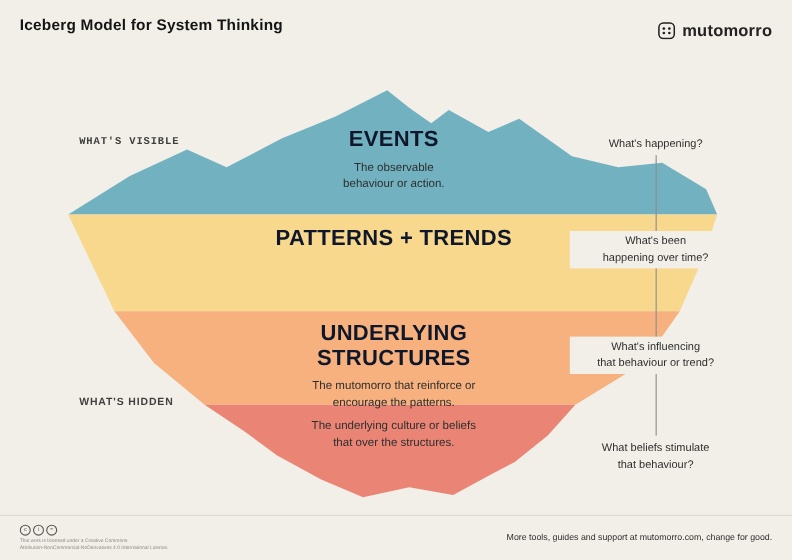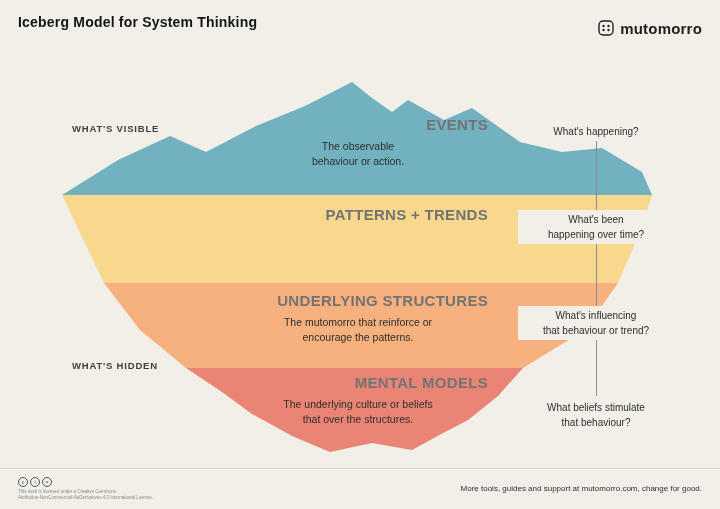--- a/index.html
+++ b/index.html
@@ -9,26 +9,26 @@
   
   .page-title{position:absolute;left:18px;top:14px;font-size:14px;font-weight:800;color:#141414;letter-spacing:.2px;}
   .brand{position:absolute;right:18px;top:20px;display:flex;align-items:flex-start;gap:6px;}
   .brand-name{font-size:15px;font-weight:700;color:#222;letter-spacing:.2px;}
 
   
   svg.iceberg{position:absolute;left:0;top:0;}
 
   
   .layer-block{position:absolute;left:358px;transform:translateX(-50%);text-align:center;width:260px;z-index:3;}
-  .layer-title{font-size:15px;font-weight:800;color:#737373;letter-spacing:.3px;text-align:right;}
+  .layer-title{font-size:20px;font-weight:800;color:#0f172a;letter-spacing:.3px;}
   .layer-desc{margin-top:6px;font-size:10.5px;line-height:1.45;color:#2e2e2e;white-space:pre-line;}
 
   
   .side-label{position:absolute;font-size:9.5px;font-weight:600;color:#3f3f3f;letter-spacing:.8px;z-index:3;}
-  .label-visible{left:72px;top:123px;}
+  .label-visible{left:72px;top:123px;font-family:Liberation Mono, monospace;}
   .label-hidden{left:72px;top:360px;}
 
   
   .q-line{position:absolute;left:596px;top:140px;width:1px;height:256px;background:#8c8c8c;z-index:1;}
   .question{position:absolute;left:518px;width:156px;text-align:center;font-size:10px;line-height:1.5;color:#2e2e2e;white-space:pre-line;background:#F1EFE8;padding:2px 0;z-index:2;}
   .q1{top:122px;}
   .q2{top:210px;}
   .q3{top:306px;}
   .q4{top:398px;}
 
@@ -71,21 +71,20 @@
   </div>
   <div class="layer-block" style="top:206px;">
     <div class="layer-title">PATTERNS + TRENDS</div>
   </div>
   <div class="layer-block" style="top:292px;">
     <div class="layer-title">UNDERLYING STRUCTURES</div>
     <div class="layer-desc">The mutomorro that reinforce or
 encourage the patterns.</div>
   </div>
   <div class="layer-block" style="top:374px;">
-    <div class="layer-title">MENTAL MODELS</div>
     <div class="layer-desc">The underlying culture or beliefs
 that over the structures.</div>
   </div>
 
   <div class="side-label label-visible">WHAT'S VISIBLE</div>
   <div class="side-label label-hidden">WHAT'S HIDDEN</div>
 
   <div class="q-line"></div>
   <div class="question q1">What's happening?</div>
   <div class="question q2">What's been

